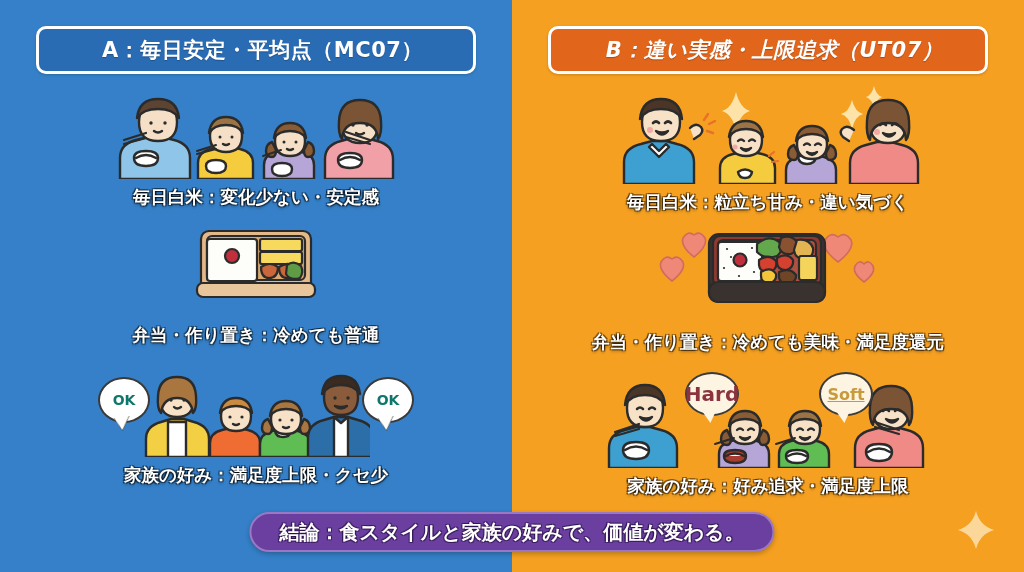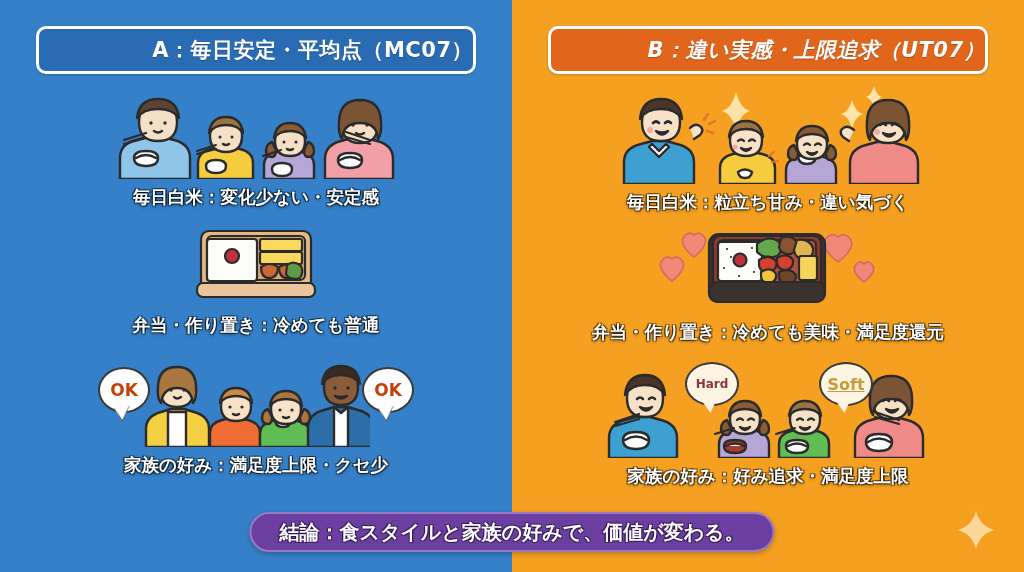--- a/index.html
+++ b/index.html
@@ -25,21 +25,21 @@
 
   
   .header-pill {
     margin-top: 26px;
     width: 440px;
     height: 48px;
     border-radius: 10px;
     border: 3px solid #ffffff;
     display: flex;
     align-items: center;
-    justify-content: flex-end;
+    justify-content: center;
     box-shadow: 0 1px 3px rgba(0,0,0,.18);
     padding-left: 13px;
   }
   .header-left  { background: #2a6cb4; }
   .header-right { background: #e2651c; font-style: italic; }
   .header-text {
     color: #ffffff;
     font-size: 21px;
     font-weight: bold;
     letter-spacing: .5px;
@@ -65,21 +65,21 @@
     font-size: 17.5px;
     font-weight: bold;
     white-space: nowrap;
     text-shadow: -1.3px -1.3px 0 rgba(0,0,0,.45),
                   1.3px -1.3px 0 rgba(0,0,0,.45),
                  -1.3px  1.3px 0 rgba(0,0,0,.45),
                   1.3px  1.3px 0 rgba(0,0,0,.45),
                   0 2px 3px rgba(0,0,0,.35);
   }
   .cap-r1 { margin-top: 6px; }
-  .cap-r2 { margin-top: 10px; }
+  .cap-r2 { margin-top: 20px; }
   .cap-r3 { margin-top: 6px; }
 
   .row1 { margin-top: 10px; }
   .row2 { margin-top: 16px; }
   .row3 { margin-top: 18px; }
 
   
   .banner {
     position: absolute;
     left: 50%;
@@ -138,29 +138,29 @@
   .bubble-ok {
     width: 52px; height: 46px;
     background: #ffffff;
     color: #ffffff;
     border: 2.5px solid #3a3a3a;
   }
   .bubble-ok::after {
     border-top-color: #ffffff;
     filter: drop-shadow(0 1px 0 #3a3a3a);
   }
-  .bubble-ok .btxt { color: #c2410c; font-size: 17px; }
+  .bubble-ok .btxt { color: #0f766e; font-size: 14px; }
   .bubble-hs {
     width: 54px; height: 44px;
     background: #fdf4e2;
     color: #fdf4e2;
     border: 2.5px solid #3a3a3a;
   }
   .bubble-hs::after { border-top-color: #fdf4e2; }
-  .btxt-hard { color: #8c3340; font-size: 12px; }
+  .btxt-hard { color: #8c3340; font-size: 20px; }
   .btxt-soft { color: #c79a3c; font-size: 16px; text-decoration: underline; }
   .bubble-wrap { display:flex; align-items:flex-end; }
 </style>
 </head>
 <body>
 
 <div id="stage">
 
   <div class="panel panel-left">
 

